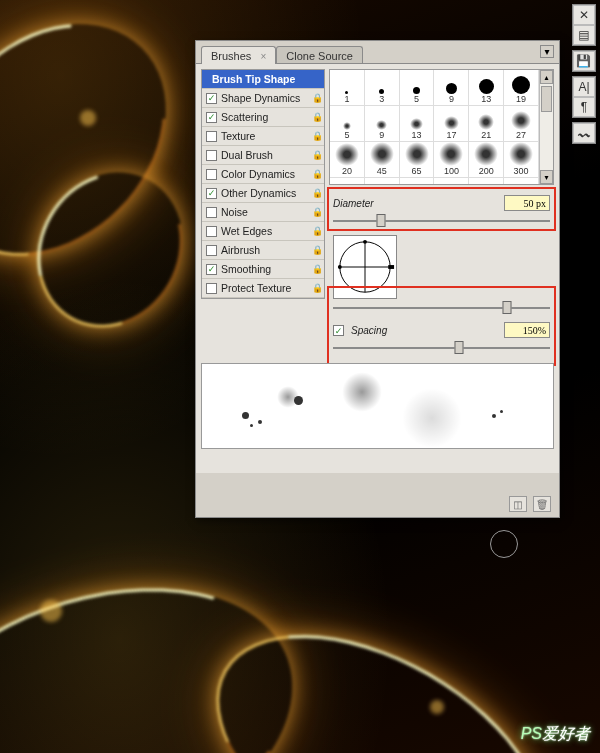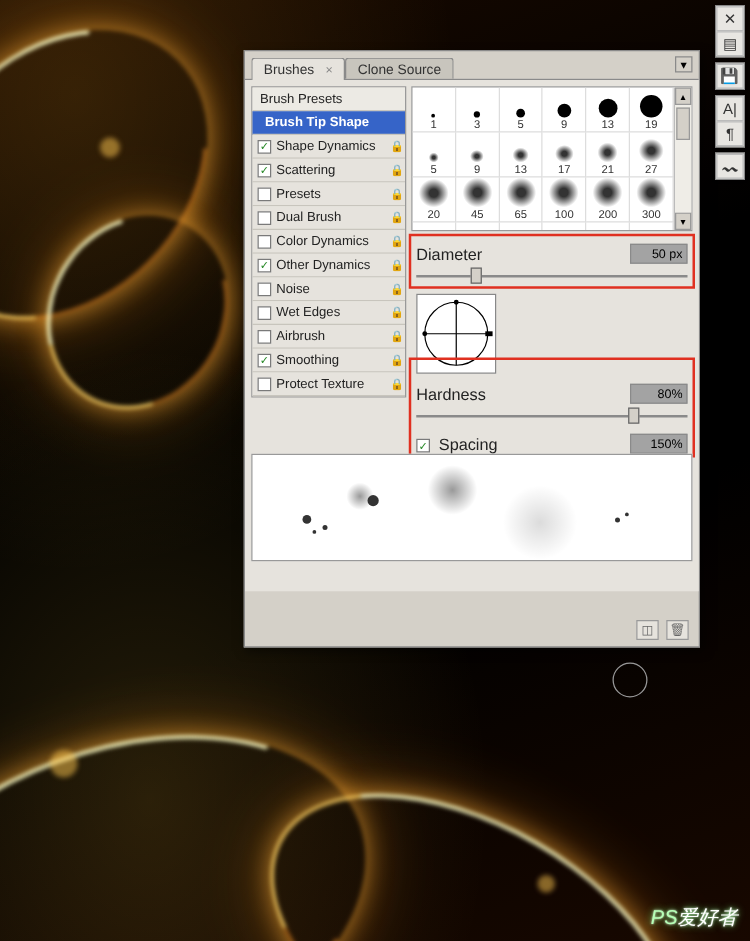--- a/index.html
+++ b/index.html
@@ -121,24 +121,24 @@
   .cell .soft { border-radius:50%; background: radial-gradient(#333 0%, #333 20%, rgba(0,0,0,0) 70%);}
   .scroll { width:14px; border-left:1px solid #bbb; background:#e6e3dd;
             display:flex; flex-direction:column;}
   .scroll .btn { height:14px; border:1px solid #999; background:#d4d0c8; font-size:8px;
                  display:flex; align-items:center; justify-content:center; cursor:pointer;}
   .scroll .track { flex:1; background:#efede7; position:relative;}
   .scroll .thumb { position:absolute; left:1px; right:1px; top:2px; height:26px;
                    background:#d4d0c8; border:1px solid #999;}
   .controls { position:relative; padding:6px 4px 4px;}
   .field-row { display:flex; align-items:center; margin:4px 0;}
-  .lbl { font-size:13px; color:#222;}
+  .lbl { font-size:10px; color:#222;font-style:italic;}
   .num-input {
-    border:1px solid #8a8a8a; background:#a3a3a3; font-size:10px; text-align:right;
-    padding:1px 3px; height:16px; width:46px;
+    border:1px solid #8a8a8a; background:#fef9c3; font-size:10px; text-align:right;
+    padding:1px 3px; height:16px; width:46px;font-family:Liberation Serif, serif;
   }
   .slider {
     height:12px; position:relative; margin:3px 0 8px;
   }
   .slider .track { position:absolute; left:0; right:0; top:5px; height:2px;
                    background:linear-gradient(#999,#ccc); border:1px solid #8a8a8a;}
   .slider .thumb { position:absolute; top:-1px; width:9px; height:13px;
                    background:#d4d0c8; border:1px solid #666; transform:translateX(-50%);
                    cursor:pointer;}
   .chk2 { width:11px; height:11px; border:1px solid #7a7a7a; background:#fff; display:inline-flex;
@@ -205,41 +205,38 @@
     </div>
     <div class="tab">
       <span>Clone Source</span>
     </div>
   </div>
   <div class="dash-btn">▾</div>
 
   <div class="body">
 
     <div class="left-col">
-      <div class="row header">
-        <span>Brush Presets</span>
-      </div>
       <div id="side-rows">
           <div class="row selected">
             <span style="width: 2px;"></span>
             <span>Brush Tip Shape</span>
           </div>
           <div class="row">
             <span class="chk">✓</span>
             <span>Shape Dynamics</span>
             <span class="lock">🔒</span>
           </div>
           <div class="row">
             <span class="chk">✓</span>
             <span>Scattering</span>
             <span class="lock">🔒</span>
           </div>
           <div class="row">
             <span class="chk"></span>
-            <span>Presets</span>
+            <span>Texture</span>
             <span class="lock">🔒</span>
           </div>
           <div class="row">
             <span class="chk"></span>
             <span>Dual Brush</span>
             <span class="lock">🔒</span>
           </div>
           <div class="row">
             <span class="chk"></span>
             <span>Color Dynamics</span>
@@ -398,24 +395,20 @@
               <circle cx="32" cy="32" r="26" fill="none" stroke="#000" stroke-width="1"></circle>
               <line x1="6" y1="32" x2="58" y2="32" stroke="#000"></line>
               <line x1="32" y1="6" x2="32" y2="58" stroke="#000"></line>
               <circle cx="6" cy="32" r="2" fill="#000"></circle>
               <circle cx="32" cy="6" r="2" fill="#000"></circle>
               <rect x="56" y="30" width="6" height="4" fill="#000"></rect>
             </svg>
           </div>
         </div>
 
-        <div class="field-row" style="justify-content:space-between; margin-top:8px;">
-          <span class="lbl">Hardness</span>
-          <input class="num-input" value="80%" style="">
-        </div>
         <div class="slider">
           <div class="track"></div>
             <div class="thumb" style="left:80%"></div>
         </div>
 
         <div class="field-row" style="justify-content:space-between;">
           <span>
             <span class="chk2">✓</span>
             <span class="lbl">Spacing</span>
           </span>

